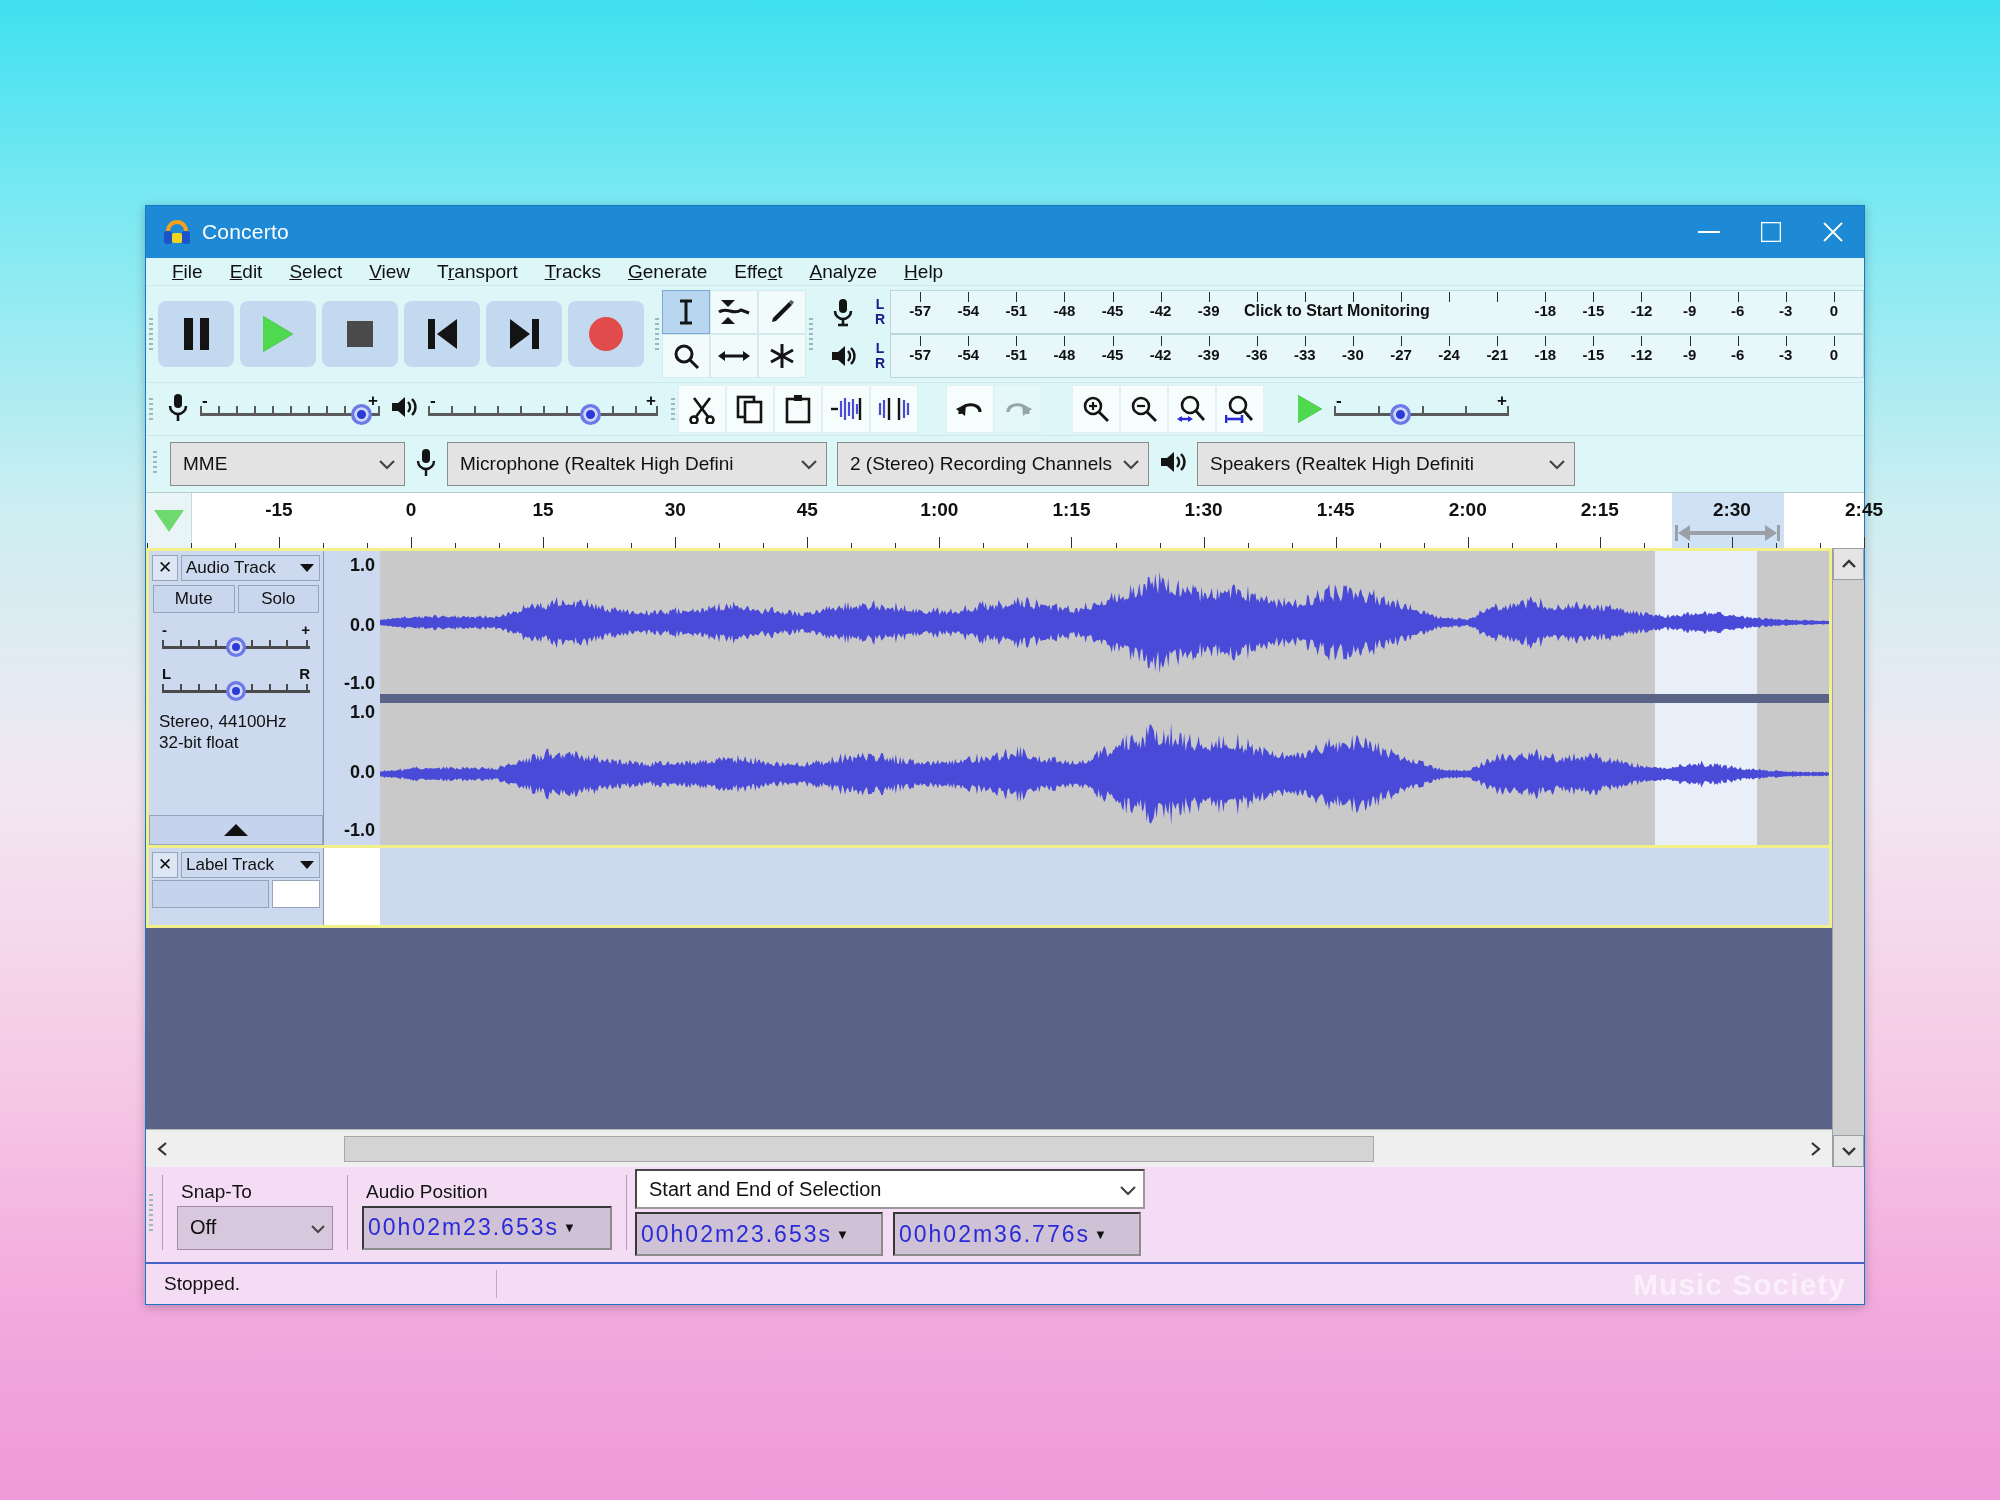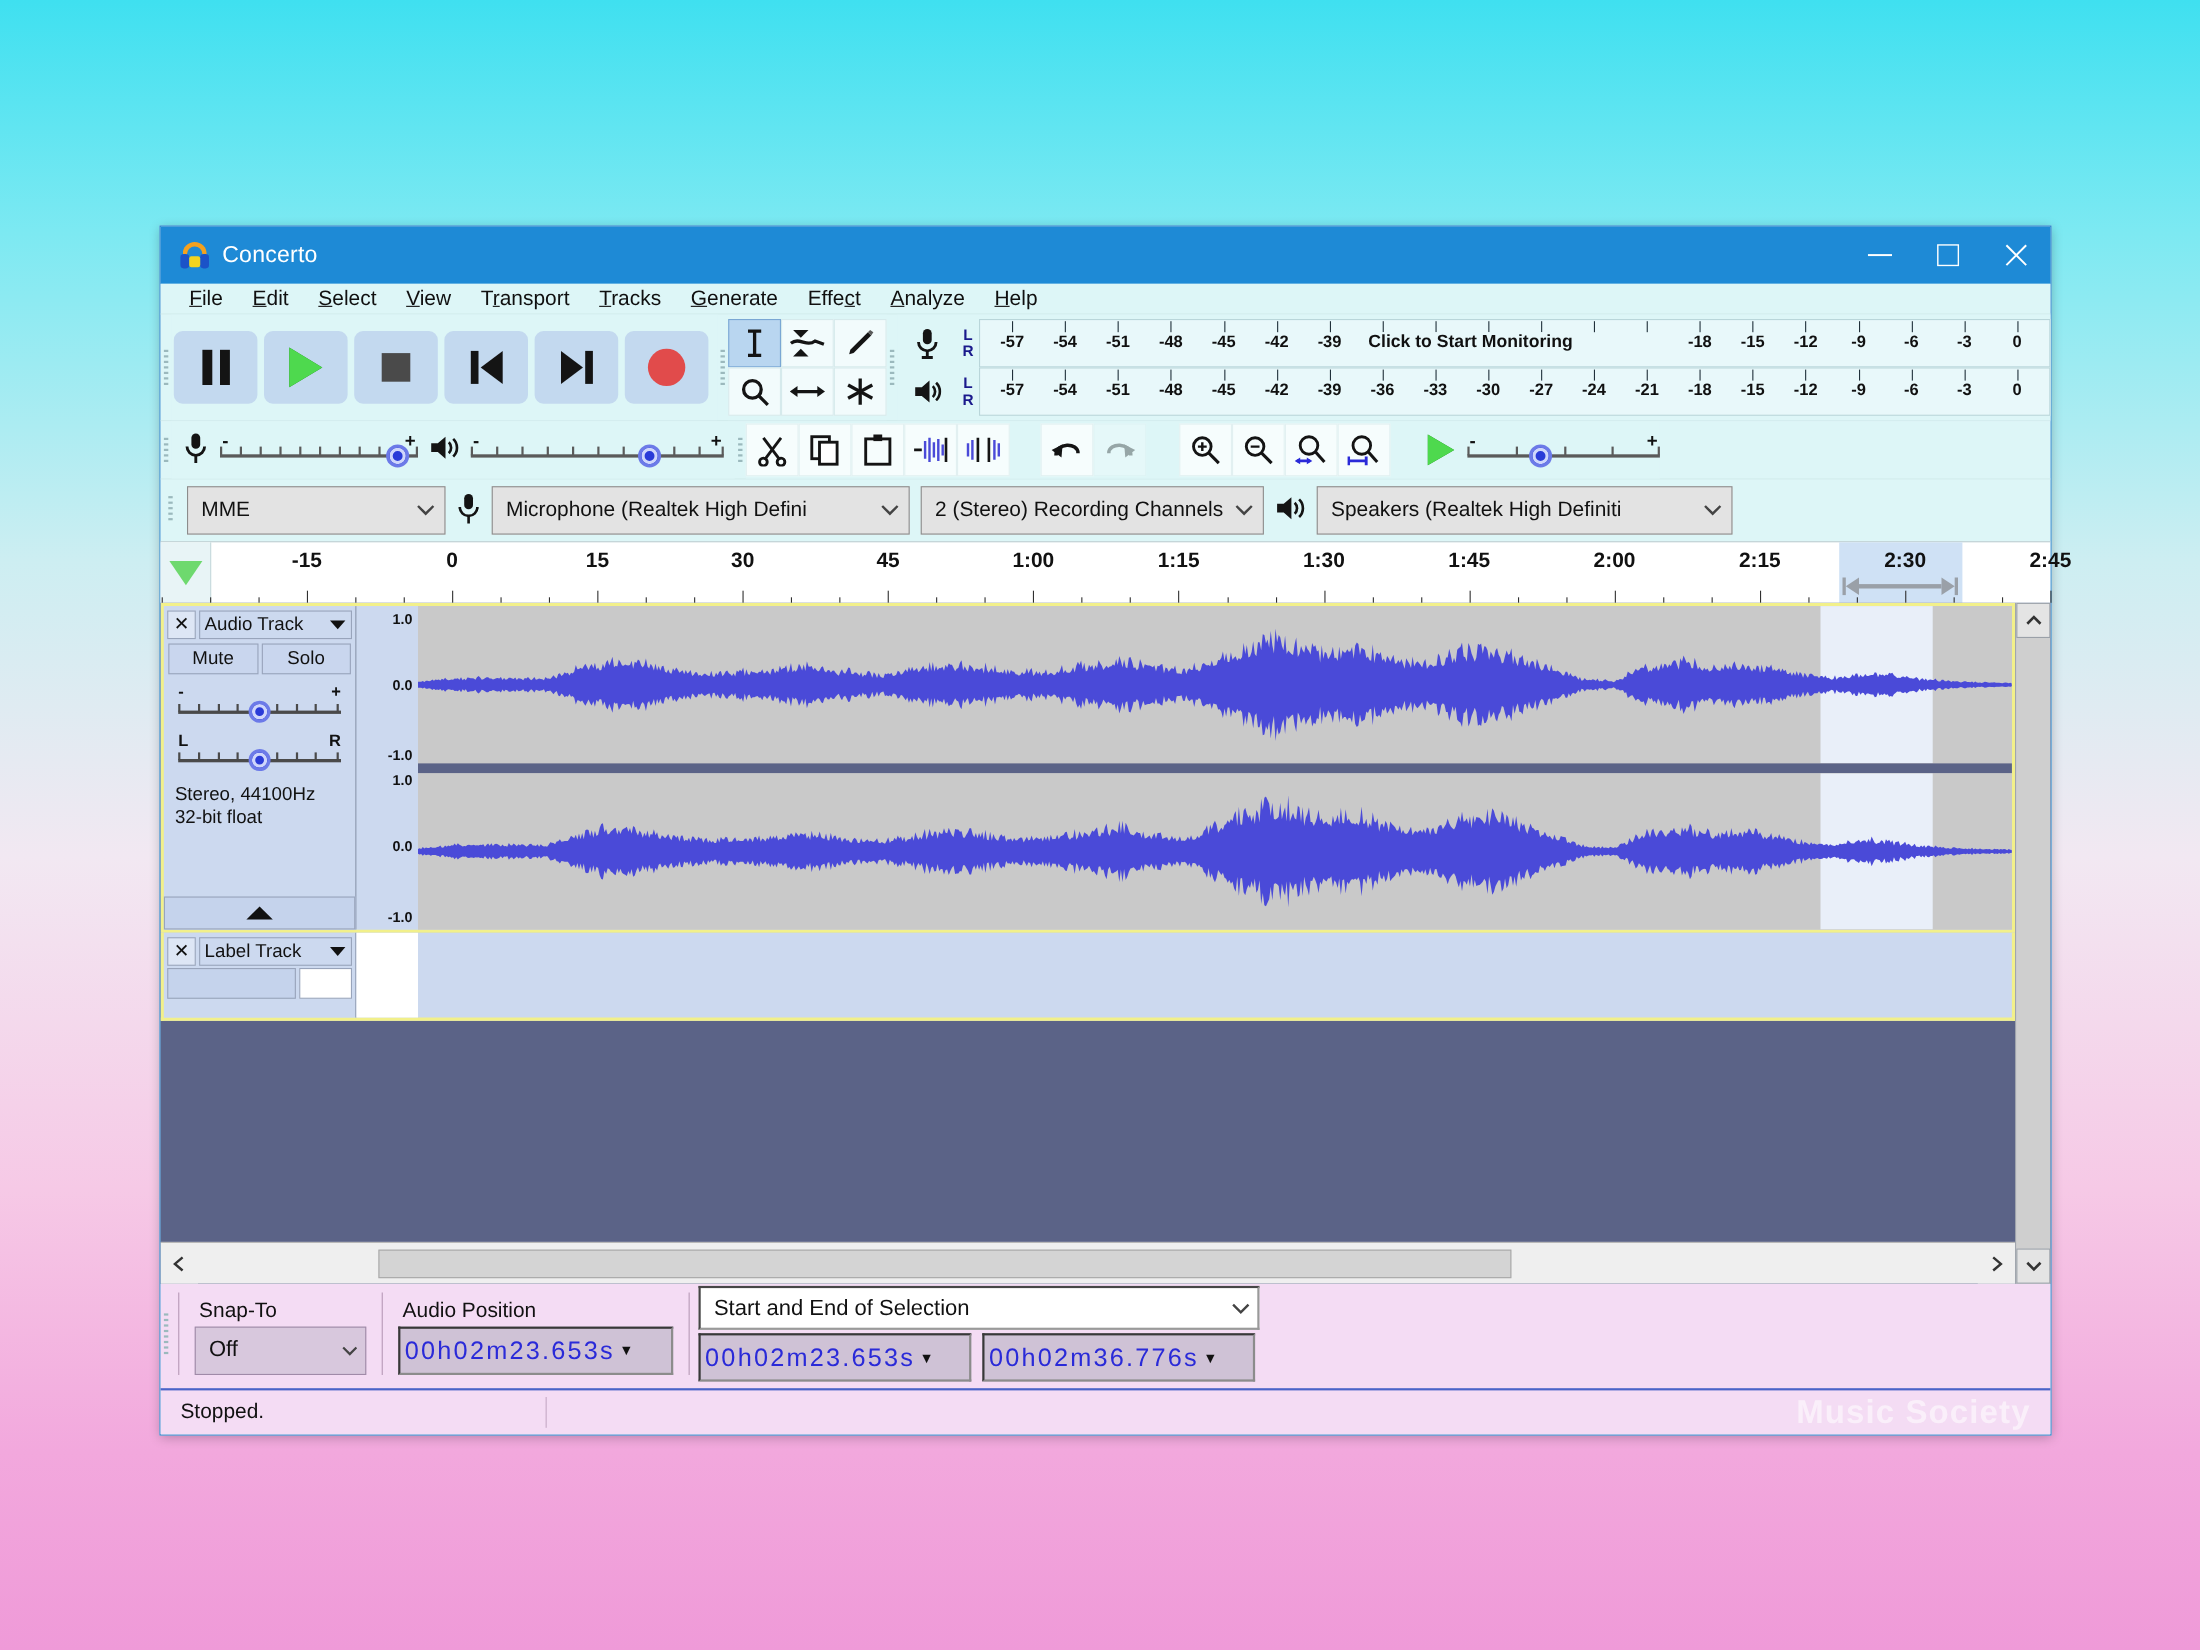--- a/index.html
+++ b/index.html
@@ -130,21 +130,21 @@
   .tslider .lab { position:absolute; top:0; font-size:15px; font-weight:bold;color:#111;}
   .tslider .lab.l{left:0;} .tslider .lab.r{right:0;}
   .tslider .thumb{position:absolute; top:16px; left:50%; margin-left:-10px; width:20px;height:20px;border-radius:50%;
             background:#2a3bd8;border:3px solid #6c7ae8; box-shadow:inset 0 0 0 3px #cfd6fb;}
   .tinfo { font-size:17px; color:#111; padding:10px 0 0 10px; line-height:21px; }
   .tcollapse { margin-top:auto; height:30px; background:#c5d3ec; border:1px solid #98a4bb; display:flex; align-items:center; justify-content:center;}
   .tcollapse .up { width:0;height:0;border-left:12px solid transparent;border-right:12px solid transparent;border-bottom:12px solid #111;}
 
   .vruler { width:56px; background:#ccd9ef; display:flex; flex-direction:column; }
   .vr-ch { flex:1; position:relative; }
-  .vr-lab { position:absolute; right:5px; font-size:13px; font-weight:bold; color:#111; }
+  .vr-lab { position:absolute; right:5px; font-size:18px; font-weight:bold; color:#111; }
 
   .wave-wrap { flex:1; position:relative; background:#c9c9c9; }
   .chan { position:absolute; left:0; right:0; background:#c9c9c9; overflow:hidden;}
   .chan .selregion { position:absolute; top:0;bottom:0; background:#e9eff9; }
   .chan svg { position:absolute; inset:0; width:100%; height:100%; }
   .chan .zeroline { position:absolute; left:0; right:0; height:1px; background:#7a7ad0; top:50%; }
   .chan-split { position:absolute; left:0; right:0; height:9px; background:#5b6387; }
 
   
   .ltrack { display:flex; background:#ccd9ef; border:3px solid #f2f08a; border-top:none;}

